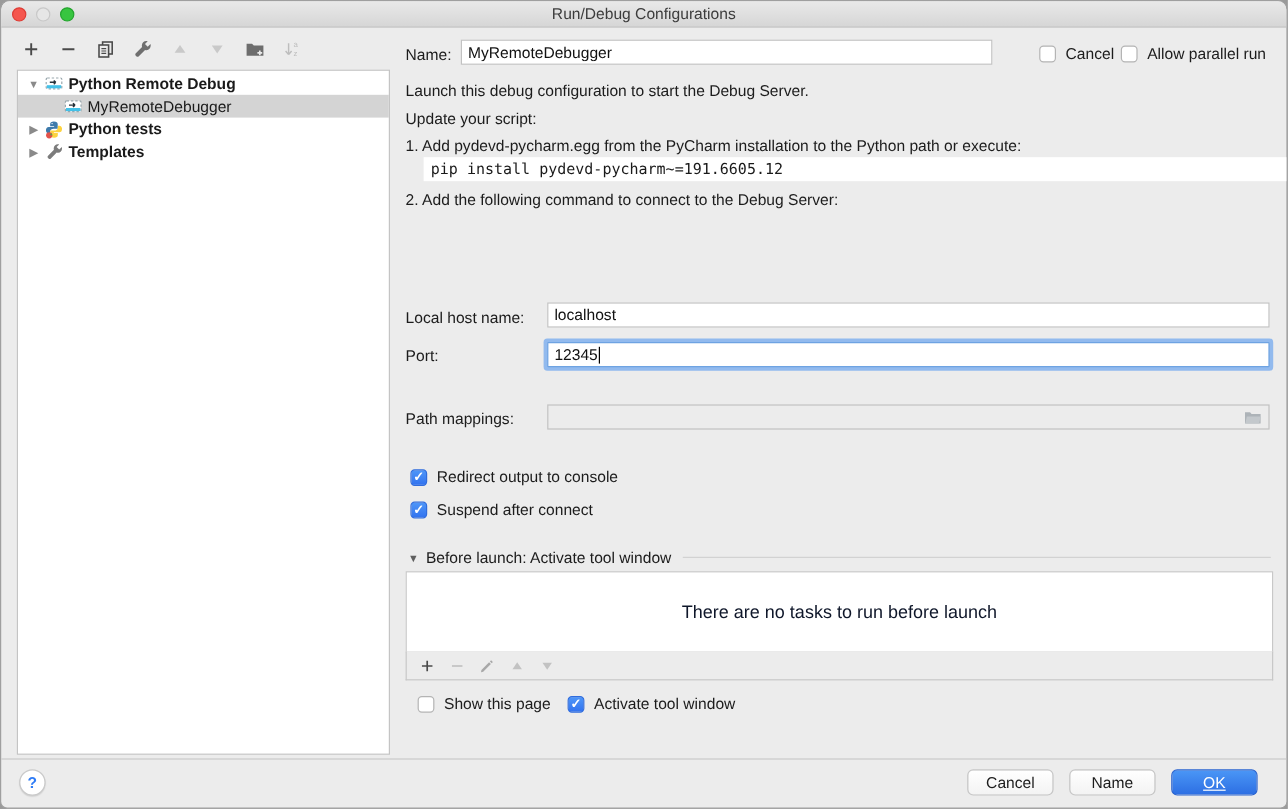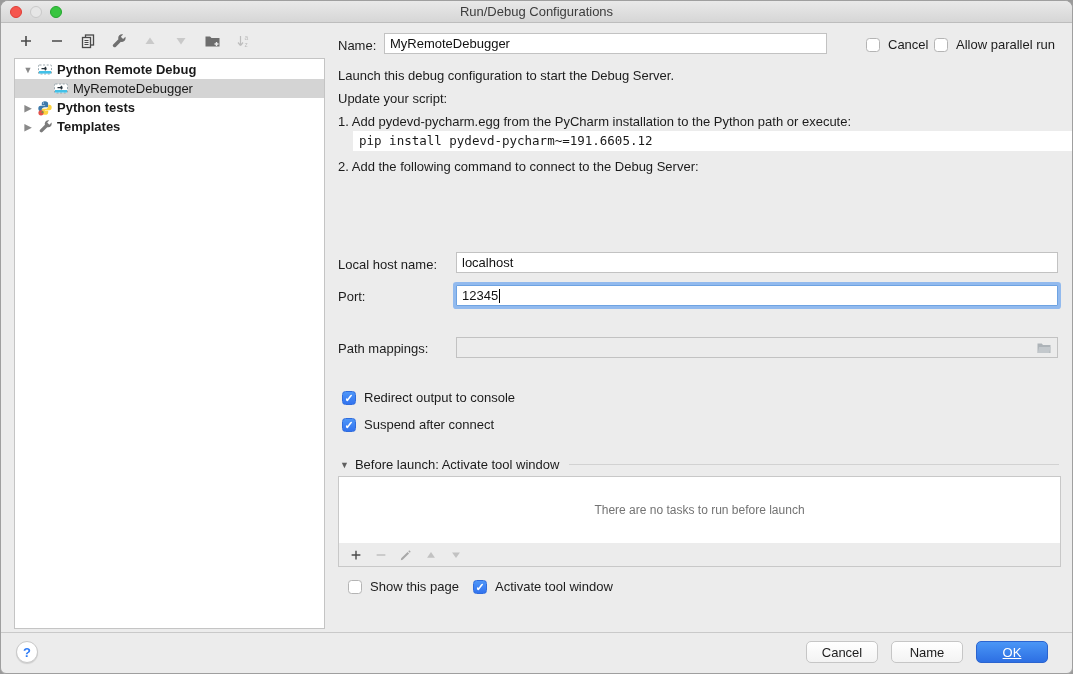--- a/index.html
+++ b/index.html
@@ -48,21 +48,21 @@
   .cb[data-checked="true"] { background:linear-gradient(#4e96f8,#3273ef); border-color:#2f6cdd; }
   .cb[data-checked="true"]::after { content:"✓"; color:#fff; font-size:11px; font-weight:bold;
     display:block; text-align:center; line-height:13px; }
   .cblabel { font-size:13px; color:#1c1c1c; }
 
   
   .bl-header { display:flex; align-items:center; gap:6px; font-size:13px; color:#1c1c1c; }
   .bl-header .tri { font-size:9px; color:#5f5f5f; }
   .bl-header .hline { flex:1; height:1px; background:#d2d2d2; margin-left:4px; }
   .tasksbox { background:#fff; border:1px solid #c8c8c8; display:flex; align-items:center; justify-content:center; }
-  .tasksbox .empty { color:#737373; font-size:12px; }
+  .tasksbox .empty { color:#0f172a; font-size:15px; }
   .tasksbar { background:#ececec; border:1px solid #c8c8c8; border-top:none; display:flex; align-items:center; gap:7px; padding-left:8px; }
   .tasksbar .tbi { width:18px; height:18px; display:flex; align-items:center; justify-content:center; }
 
   
   .divider { position:absolute; left:0; top:631px; width:100%; height:1px; background:#c9c9c9; }
   .help { position:absolute; left:15px; top:640px; width:22px; height:22px; border-radius:50%;
     background:#fff; border:1px solid #c9c9c9; box-shadow:0 1px 1px rgba(0,0,0,.12);
     display:flex; align-items:center; justify-content:center; color:#2f7cf6; font-size:13px; font-weight:bold; }
   .btns { position:absolute; right:24px; top:640px; display:flex; gap:13px; }
   .btn { height:22px; min-width:72px; padding:0 12px; border:1px solid #c6c6c6; border-radius:5px;

